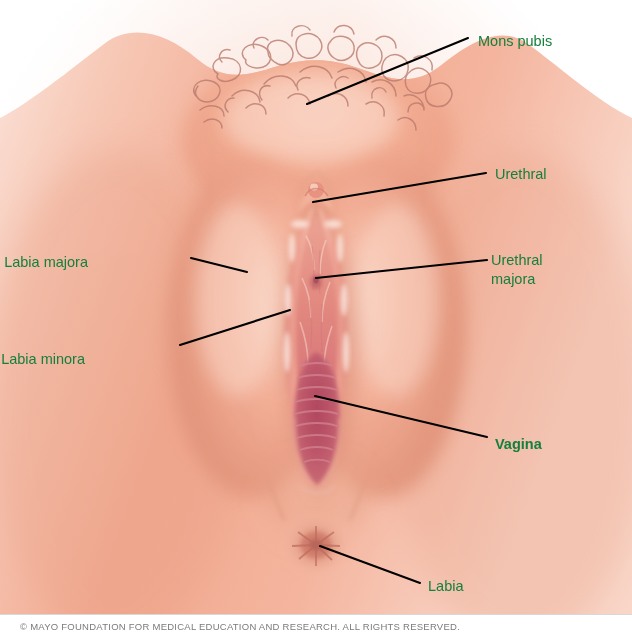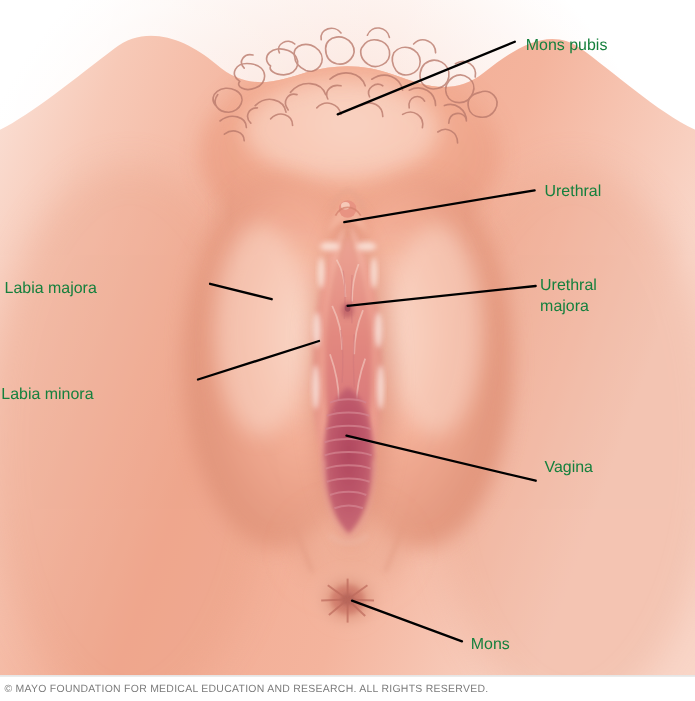--- a/index.html
+++ b/index.html
@@ -49,21 +49,21 @@
     background: #ffffff;
     border-top: 1px solid #d8d8d8;
     box-sizing: border-box;
     display: flex;
     align-items: center;
   }
   .caption-text {
     font-size: 9.5px;
     letter-spacing: 0.25px;
     color: #7b7b7b;
-    padding-left: 4px;
+    padding-left: 20px;
     white-space: nowrap;
   }
 
   
   .label {
     position: absolute;
     font-size: 14.5px;
     color: #15803d;
     line-height: 19px;
     white-space: pre-line;
@@ -356,22 +356,22 @@
         <line x1="191" y1="258" x2="247" y2="272" stroke="#000000"></line>
         <line x1="180" y1="345" x2="290" y2="310" stroke="#000000"></line>
       </g>
   </svg>
 
   <div id="labels-layer">
       <div class="label right" style="left: 478px; top: 32px;">Mons pubis</div>
       <div class="label right" style="left: 495px; top: 165px;">Urethral</div>
       <div class="label right" style="left: 491px; top: 251px;">Urethral
 majora</div>
-      <div class="label right" style="left: 495px; top: 416px;">Vagina</div>
-      <div class="label right" style="left: 428px; top: 577px;">Mons</div>
+      <div class="label right" style="left: 495px; top: 435px; font-weight: bold;">Vagina</div>
+      <div class="label right" style="left: 428px; top: 577px;">Labia</div>
       <div class="label left" style="left: auto; top: 253px; right: 544px;">Labia majora</div>
       <div class="label left" style="left: auto; top: 350px; right: 547px;">Labia minora</div>
     </div>
 
   <div class="caption-bar">
     <span class="caption-text">© MAYO FOUNDATION FOR MEDICAL EDUCATION AND RESEARCH. ALL RIGHTS RESERVED.</span>
   </div>
 
 </div>
 

